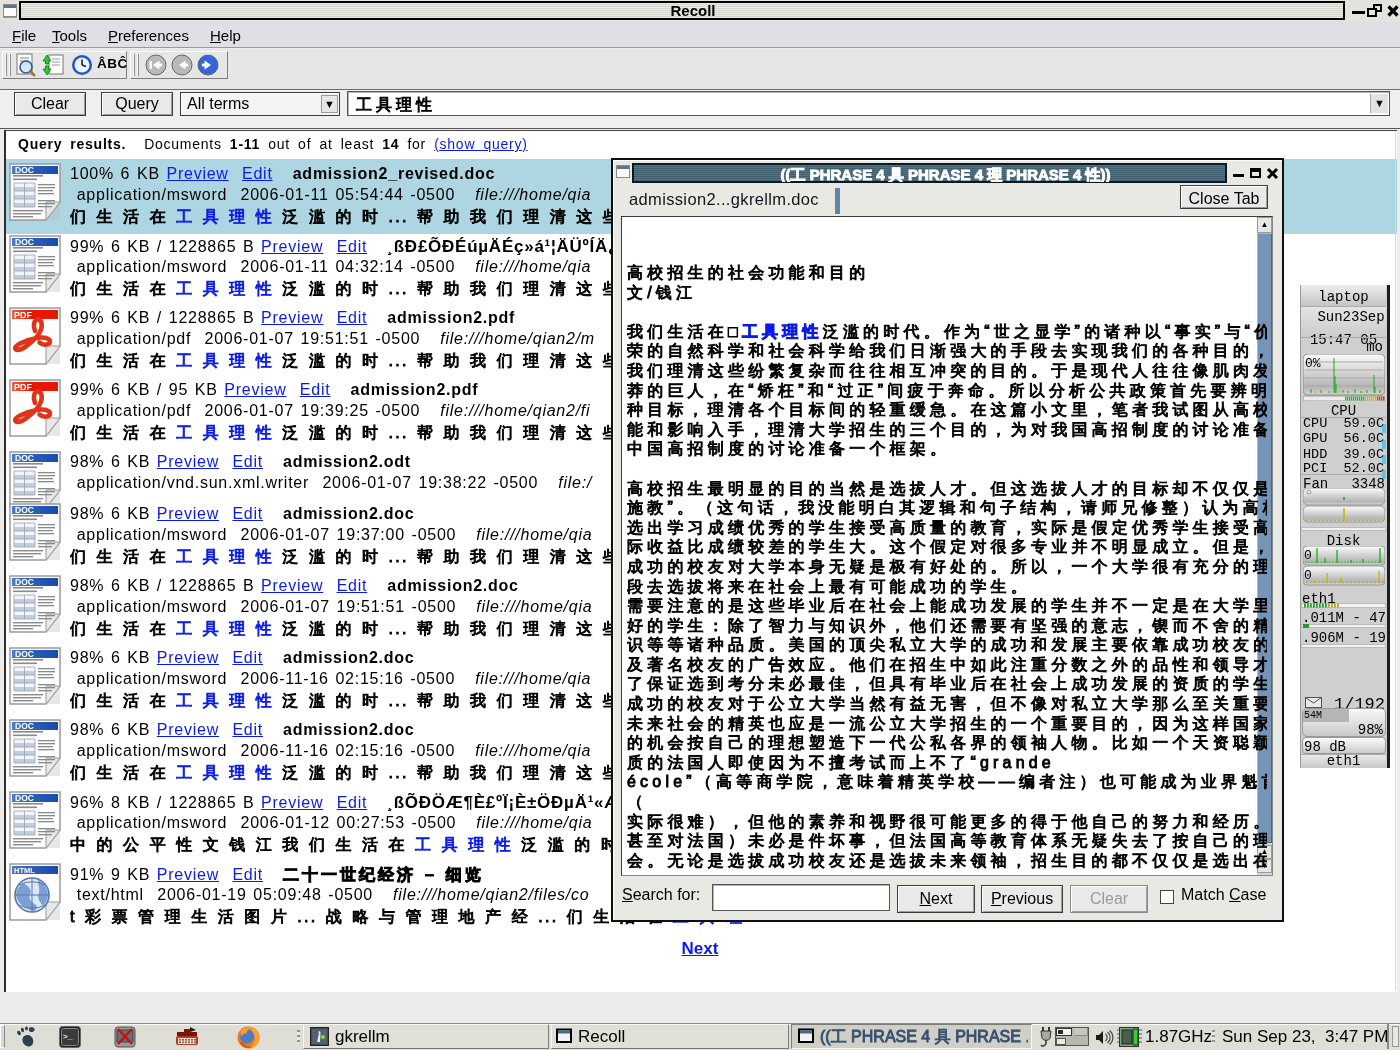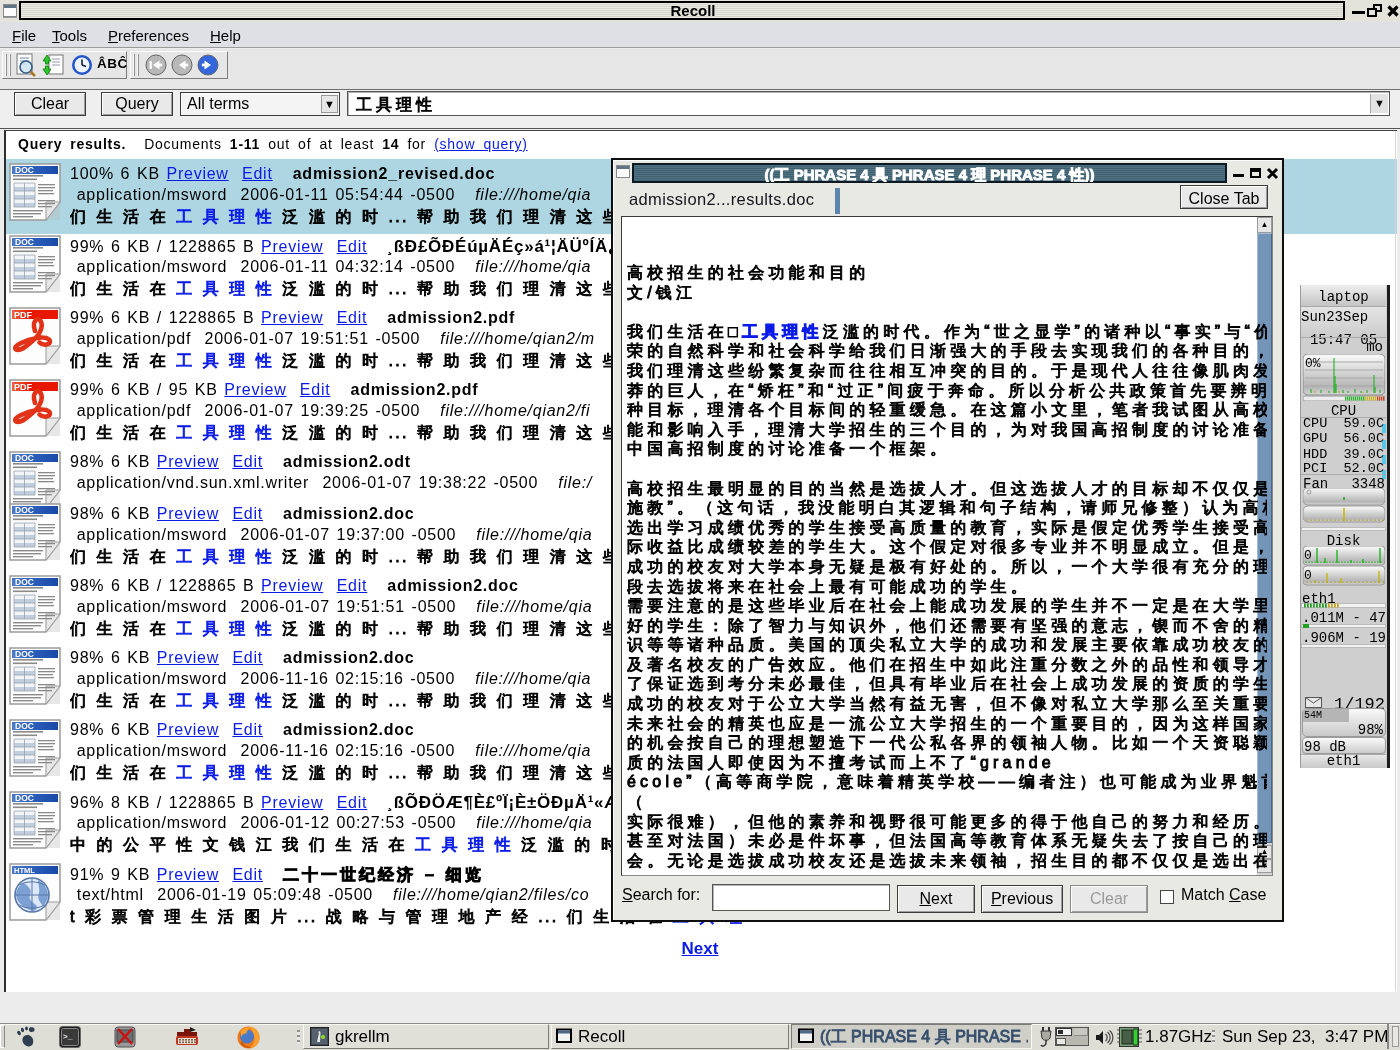--- a/index.html
+++ b/index.html
@@ -432,28 +432,28 @@
     <div style="height:21px">91% 9 KB <a>Preview</a>&nbsp; <a>Edit</a> &nbsp; <span class="b cjk" style="letter-spacing:3px">二十一世纪经济 – 细览</span></div>
     <div style="height:21px">&nbsp;text/html&nbsp; 2006-01-19 05:09:48 -0500 &nbsp; <span class="i">file:///home/qian2/files/co</span></div>
     <div style="height:21px" class="cjk"><span style="letter-spacing:2.3px">t 彩 票 管 理 生 活 图 片 ... 战 略 与 管 理 地 产 经 ... 们 生 活 在 <span class="blue">工 具 理</span></span></div>
   </div>
 <div class="ab" style="left:650px;top:939px;width:100px;text-align:center;font-size:17px"><a class="b">Next</a></div>
 <div class="ab" style="left:611px;top:158px;width:673px;height:764px;background:#e9e9e3;border:2px solid #0e0e0e;box-shadow:inset 1px 1px 0 #fcfcfc"></div>
 <div class="ab" style="left:616px;top:165px;width:14px;height:13px;background:#fcfcfc;border:1px solid #8a8a8a">
     <div class="ab" style="left:0;top:0;width:12px;height:3px;background:#5f7488"></div>
   </div>
 <div class="ab" style="left:632px;top:163px;width:595px;height:20px;border:2px solid #0c1822;background:repeating-linear-gradient(180deg,#507484 0 1px,#41606f 1px 2px)">
-    <div class="ab cjk" style="left:0;top:1px;width:100%;height:16px;text-align:center;font-size:15px;font-weight:bold;color:#fff;overflow:hidden">((工 PHRASE 4 具 PHRASE 4 理 PHRASE 4 性))</div>
+    <div class="ab cjk" style="left:16px;top:1px;width:100%;height:16px;text-align:center;font-size:15px;font-weight:bold;color:#fff;overflow:hidden">((工 PHRASE 4 具 PHRASE 4 理 PHRASE 4 性))</div>
   </div>
 <div class="ab" style="left:1233px;top:174px;width:11px;height:3px;background:#000"></div>
 <div class="ab" style="left:1250px;top:168px;width:11px;height:10px;border:2px solid #000;border-top-width:4px"></div>
 <svg class="ab" style="left:1266px;top:167px" width="13" height="13" viewBox="0 0 13 13">
     <path d="M2 2 L11 11 M11 2 L2 11" stroke="#000" stroke-width="3"></path>
   </svg>
-<div class="ab" style="left:629px;top:190px;font-size:16.5px;letter-spacing:0.35px;color:#14141e">admission2...results.doc</div>
+<div class="ab" style="left:629px;top:190px;font-size:16.5px;letter-spacing:0.35px;color:#14141e">admission2...gkrellm.doc</div>
 <div class="ab" style="left:835px;top:188px;width:5px;height:26px;background:#5e85ad"></div>
 <div class="ab btn" style="left:1180px;top:185px;width:88px;height:24px;line-height:26px">Close Tab</div>
 <div class="ab" style="left:621px;top:216px;width:652px;height:660px;background:#fff;border:1px solid #3a3a3a;border-bottom-color:#888;border-right-color:#888"></div>
 <div class="ab" style="left:1257px;top:217px;width:15px;height:658px;background:#d6d6d6"></div>
 <div class="ab" style="left:1257px;top:217px;width:15px;height:16px;background:#e6e6e6;border:1px solid #9a9a9a;font-size:8px;text-align:center;line-height:14px;color:#000">▲</div>
 <div class="ab" style="left:1257px;top:233px;width:15px;height:610px;background:#7494b8;border:1px solid #46688c;border-top-color:#9cbcd8;border-left-color:#9cbcd8"></div>
 <div class="ab" style="left:1257px;top:845px;width:15px;height:14px;background:#e6e6e6;border:1px solid #9a9a9a;font-size:8px;text-align:center;line-height:12px;color:#000">▲</div>
 <div class="ab" style="left:1257px;top:859px;width:15px;height:14px;background:#e6e6e6;border:1px solid #9a9a9a;font-size:8px;text-align:center;line-height:12px;color:#000">▼</div>
 <div class="ab cjk" style="left:627px;top:263px;width:640px;height:611px;overflow:hidden;font-size:16px;line-height:19.6px;letter-spacing:4.2px;white-space:nowrap;color:#000">高校招生的社会功能和目的<br>文/钱江<br>&nbsp;<br>我们生活在□<span class="b blue">工具理性</span>泛滥的时代。作为“世之显学”的诸种以“事实”与“价值”的二分为<br>荣的自然科学和社会科学给我们日渐强大的手段去实现我们的各种目的，可并不能帮助<br>我们理清这些纷繁复杂而往往相互冲突的目的。于是现代人往往像肌肉发达可是处事鲁<br>莽的巨人，在“矫枉”和“过正”间疲于奔命。所以分析公共政策首先要辨明所要取得的诸<br>种目标，理清各个目标间的轻重缓急。在这篇小文里，笔者我试图从高校招生的社会功<br>能和影响入手，理清大学招生的三个目的，为对我国高招制度的讨论准备一个框架为对<br>中国高招制度的讨论准备一个框架。<br>&nbsp;<br>高校招生最明显的目的当然是选拔人才。但这选拔人才的目标却不仅仅是人们假定“因材<br>施教”。（这句话，我没能明白其逻辑和句子结构，请师兄修整）认为高校招生只是为了<br>选出学习成绩优秀的学生接受高质量的教育，实际是假定优秀学生接受高质量教育的边<br>际收益比成绩较差的学生大。这个假定对很多专业并不明显成立。但是，有一大批非常<br>成功的校友对大学本身无疑是极有好处的。所以，一个大学很有充分的理由以招生为手<br>段去选拔将来在社会上最有可能成功的学生。<br>需要注意的是这些毕业后在社会上能成功发展的学生并不一定是在大学里学习成绩最<br>好的学生：除了智力与知识外，他们还需要有坚强的意志，锲而不舍的精神和，团队意<br>识等等诸种品质。美国的顶尖私立大学的成功和发展主要依靠成功校友的支持和捐助以<br>及著名校友的广告效应。他们在招生中如此注重分数之外的品性和领导才能，主要是为<br>了保证选到考分未必最佳，但具有毕业后在社会上成功发展的资质的学生。<br>成功的校友对于公立大学当然有益无害，但不像对私立大学那么至关重要。但是选入<br>未来社会的精英也应是一流公立大学招生的一个重要目的，因为这样国家就有一个极好<br>的机会按自己的理想塑造下一代公私各界的领袖人物。比如一个天资聪颖，富于领袖潜<br>质的法国人即使因为不擅考试而上不了“grande<br>école”（高等商学院，意味着精英学校——编者注）也可能成为业界魁首或者政治领袖<br>（<br>实际很难），但他的素养和视野很可能更多的得于他自己的努力和经历。这对他自己（<br>甚至对法国）未必是件坏事，但法国高等教育体系无疑失去了按自己的理念教育他的机<br>会。无论是选拔成功校友还是选拔未来领袖，招生目的都不仅仅是选出在大学里成绩优</div>
 <div class="ab" style="left:622px;top:886px;font-size:16px"><span style="text-decoration:underline">S</span>earch for:</div>
@@ -465,21 +465,21 @@
 <div class="ab" style="left:1181px;top:886px;font-size:16px">Match <span style="text-decoration:underline">C</span>ase</div>
 <div class="ab" style="left:1300px;top:285px;width:90px;height:483px;background:#cfcfcf;border-right:3px solid #1d1d1d;border-left:1px solid #9a9a9a"></div>
 <div class="ab" style="left:1395px;top:131px;width:1px;height:860px;background:#d8d8d8"></div>
 <div class="ab" style="left:1382px;top:424px;width:4px;height:9px;background:#58c8e8"></div>
 <div class="ab" style="left:1382px;top:440px;width:4px;height:9px;background:#58c8e8"></div>
 <div class="ab" style="left:1382px;top:455px;width:4px;height:9px;background:#58c8e8"></div>
 <div class="ab" style="left:1382px;top:470px;width:4px;height:9px;background:#58c8e8"></div>
 <div class="ab" style="left:1301px;top:285px;width:85px;height:22px;background:linear-gradient(180deg,#ededed,#c4c4c4);border-bottom:1px solid #aaa"></div>
 <div style="position:absolute;font-size:14px;font-weight:normal;font-family:'Liberation Mono',monospace;white-space:pre;color:#000;left:1301px;top:289px;width:85px;text-align:center">laptop</div>
 <div class="ab" style="left:1301px;top:307px;width:85px;height:30px;background:linear-gradient(180deg,#e4e4e4,#cccccc)"></div>
-<div style="position:absolute;font-size:14px;font-weight:normal;font-family:'Liberation Mono',monospace;white-space:pre;color:#000;left:1301px;top:309px;width:66px;text-align:center">Sun23Sep</div>
+<div style="position:absolute;font-size:14px;font-weight:normal;font-family:'Liberation Mono',monospace;white-space:pre;color:#000;left:1301px;top:309px;width:100px;text-align:center">Sun23Sep</div>
 <div style="position:absolute;font-size:14px;font-weight:normal;font-family:'Liberation Mono',monospace;white-space:pre;color:#000;left:1301px;top:332px;width:85px;text-align:center">15:47 05</div>
 <div class="ab" style="left:1301px;top:337px;width:85px;height:1px;background:#aaa"></div>
 <div style="position:absolute;font-size:14px;font-weight:normal;font-family:'Liberation Mono',monospace;white-space:pre;color:#000;left:1301px;top:339px;width:82px;text-align:right">mo</div>
 <svg class="ab" style="left:1303px;top:354px" width="82" height="47" viewBox="0 0 82 47">
 <defs>
       <linearGradient id="gch" x1="0" y1="0" x2="0" y2="1">
         <stop offset="0" stop-color="#fbfbfb"></stop>
         <stop offset="0.8" stop-color="#b5b5b5"></stop>
         <stop offset="1" stop-color="#d5d5d5"></stop>
       </linearGradient>

